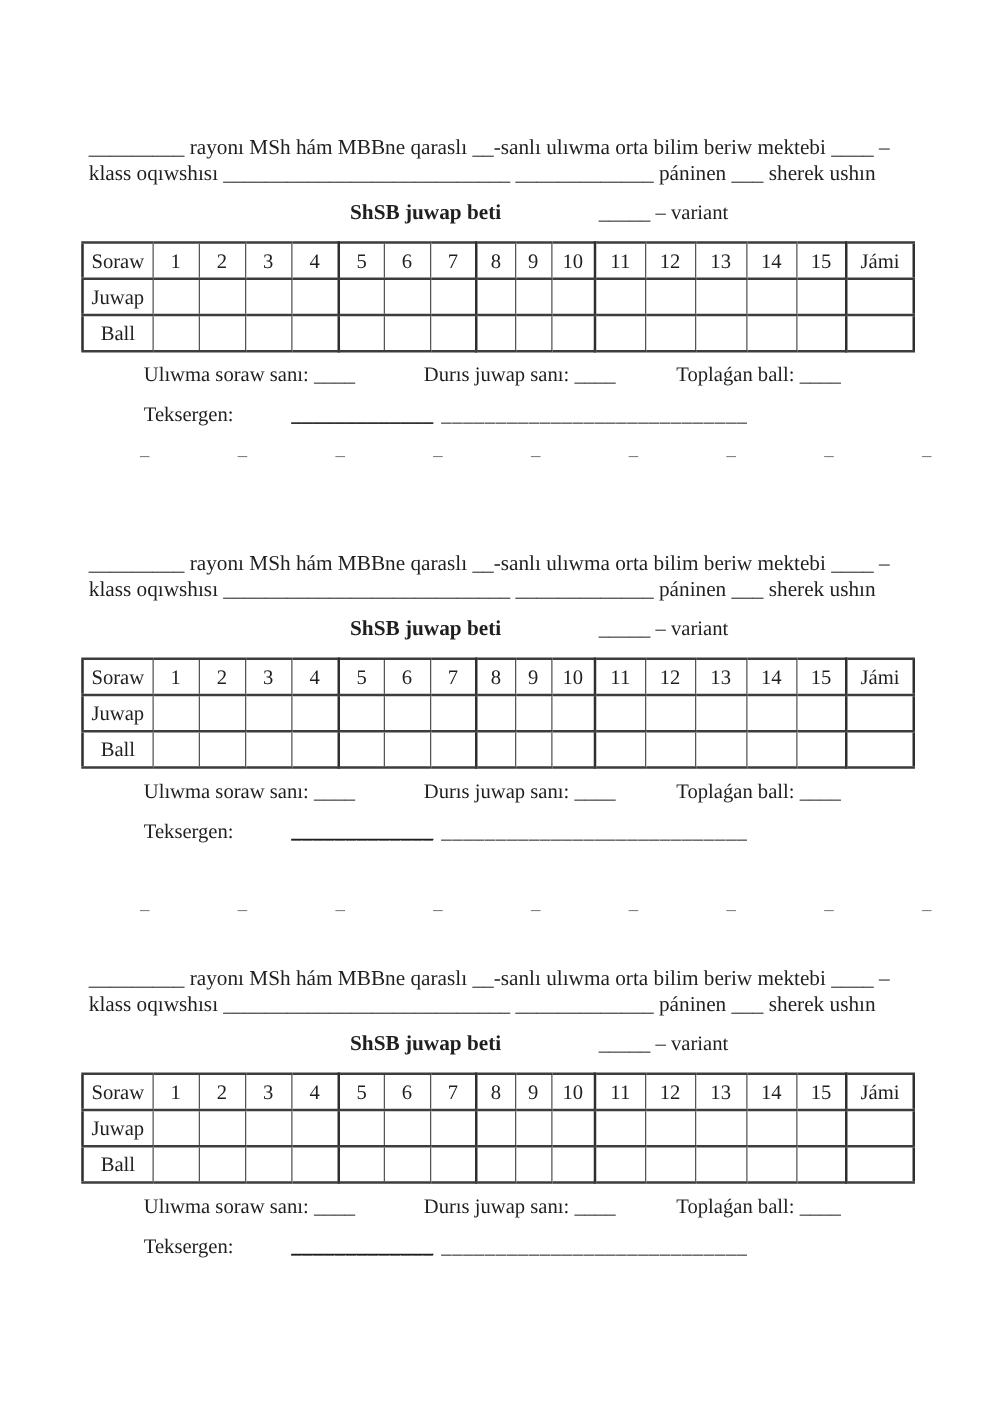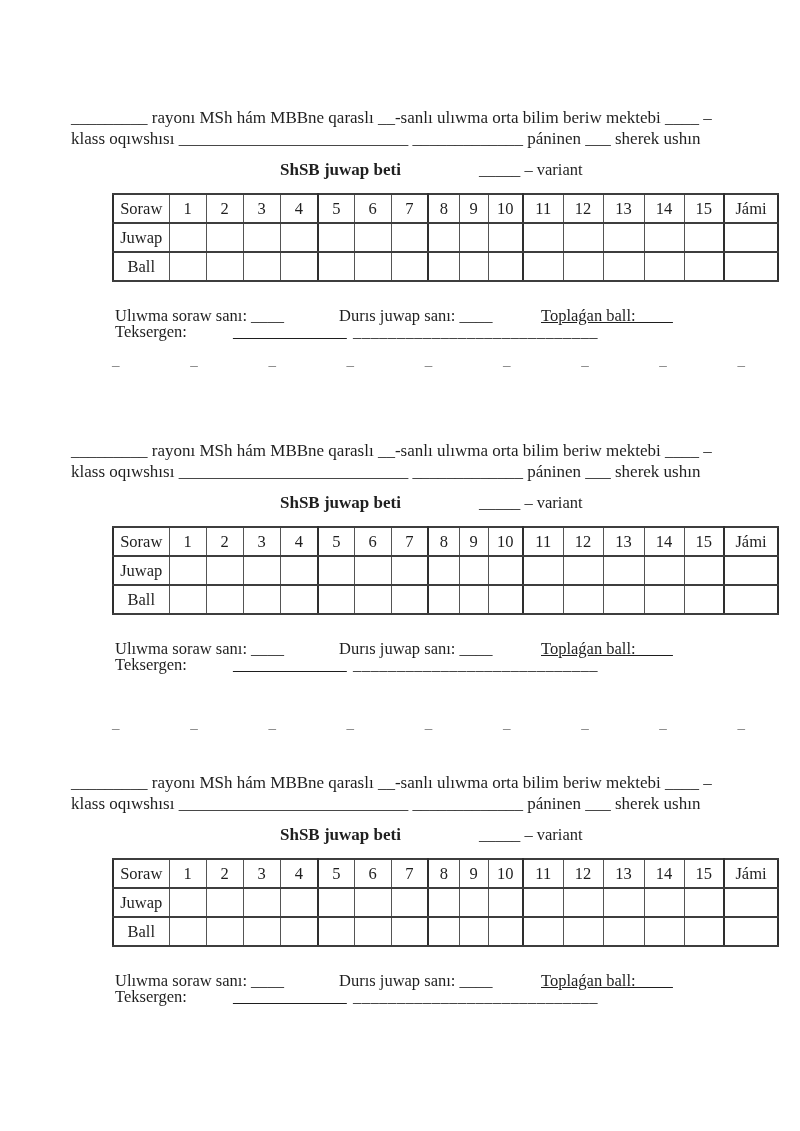--- a/index.html
+++ b/index.html
@@ -21,21 +21,21 @@
     white-space: nowrap;
   }
   .title-row { position: relative; height: 21px; margin-top: 10px; }
   .doc-title {
     position: absolute; left: 280px; top: 0;
     font-weight: bold; font-size: 17px; line-height: 21px;
   }
   .variant { position: absolute; left: 479px; top: 0; font-size: 16.5px; line-height: 21px; }
 
   table.answers {
-    margin-left: 112px; margin-top: 13px;
+    margin-left: 65px; margin-top: 13px;
     border-collapse: collapse; table-layout: fixed;
     width: 665px;
     border: 2px solid #2e2e2e;
   }
   table.answers td {
     border-left: 1px solid #555555;
     border-right: 1px solid #555555;
     border-top: 2px solid #3d3d3d;
     border-bottom: 2px solid #3d3d3d;
     height: 27px;
@@ -45,24 +45,24 @@
     padding: 0;
     overflow: hidden;
   }
   
   table.answers td:nth-child(5),
   table.answers td:nth-child(8),
   table.answers td:nth-child(11),
   table.answers td:nth-child(16) { border-right: 2px solid #2e2e2e; }
 
   .stats-row { position: relative; height: 18px; margin-top: 8px; font-size: 16.5px; }
-  .stats-row span { position: absolute; top: 16px; white-space: nowrap; }
+  .stats-row span { position: absolute; top: 0; white-space: nowrap; }
   .stat-total    { left: 115px; }
   .stat-correct  { left: 339px; }
-  .stat-score    { left: 541px; text-decoration: underline; }
+  .stat-score    { left: 541px; }
 
   .checker-row { position: relative; height: 18px; margin-top: 14px; font-size: 16.5px; text-align: right; }
   .checker-row span { position: absolute; top: 0; white-space: nowrap; }
   .checker-label { left: 115px; }
   .checker-blank1 { left: 233px; letter-spacing: 0.5px; text-decoration: underline; }
   .checker-blank2 { left: 353px; letter-spacing: 0.5px; font-style: italic; }
 
   .cut-separator {
     position: absolute; left: 112px; right: 55px; height: 18px;
     display: flex; justify-content: space-between; align-items: center;

